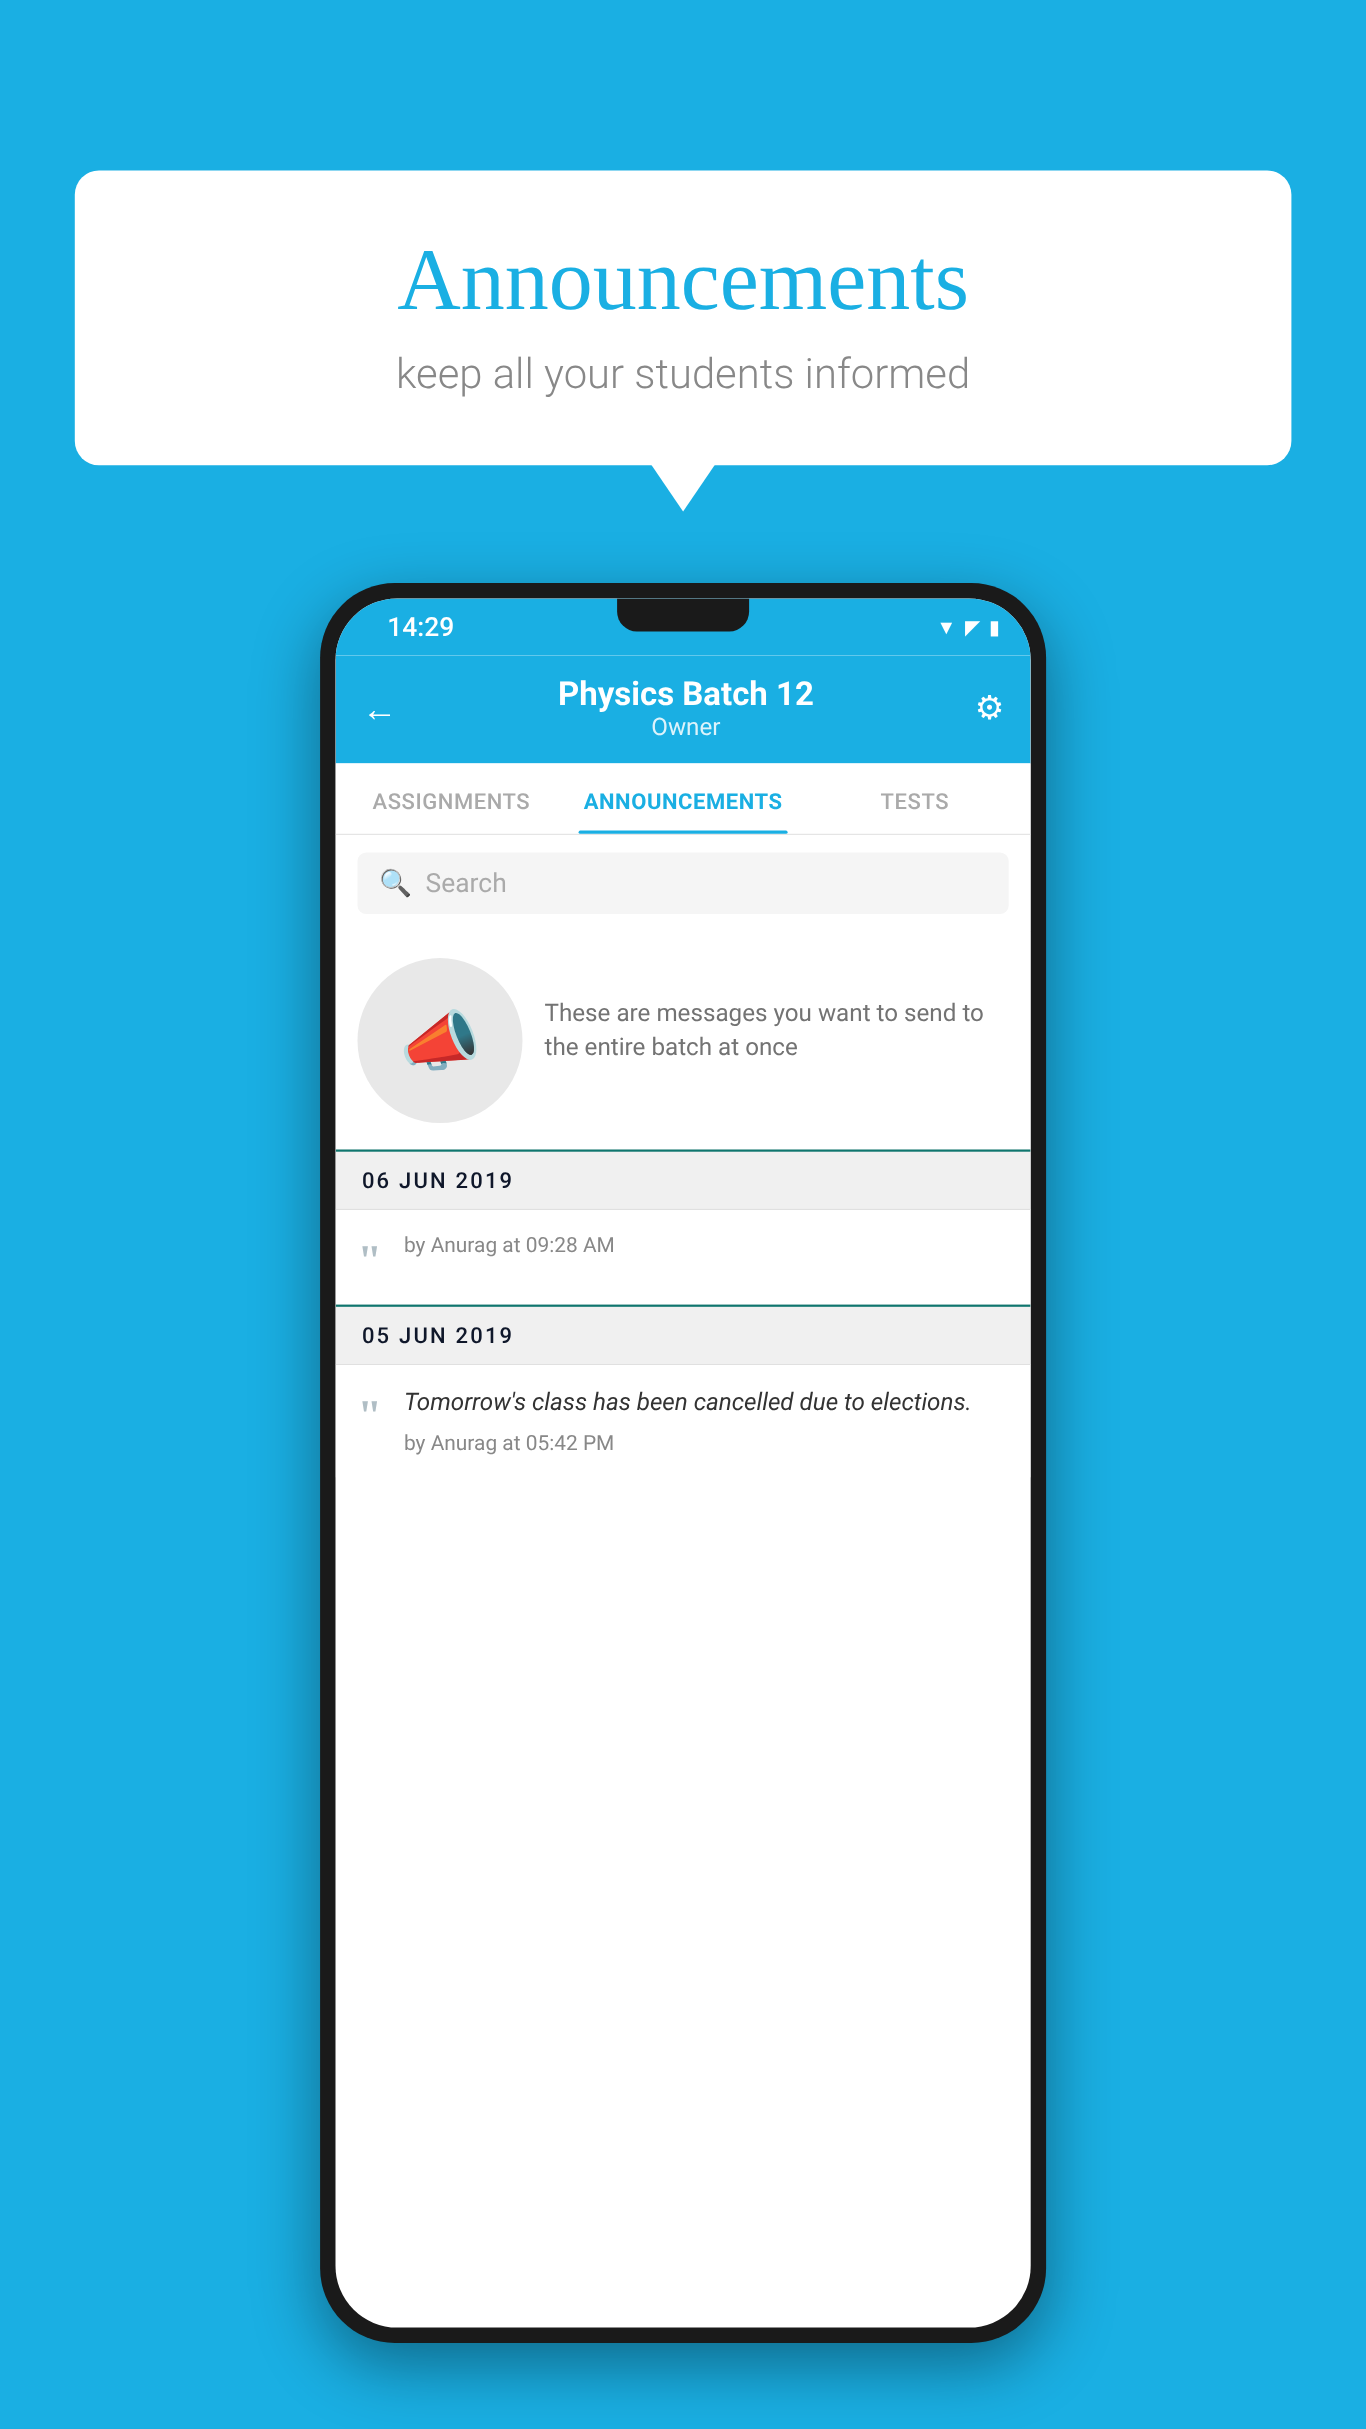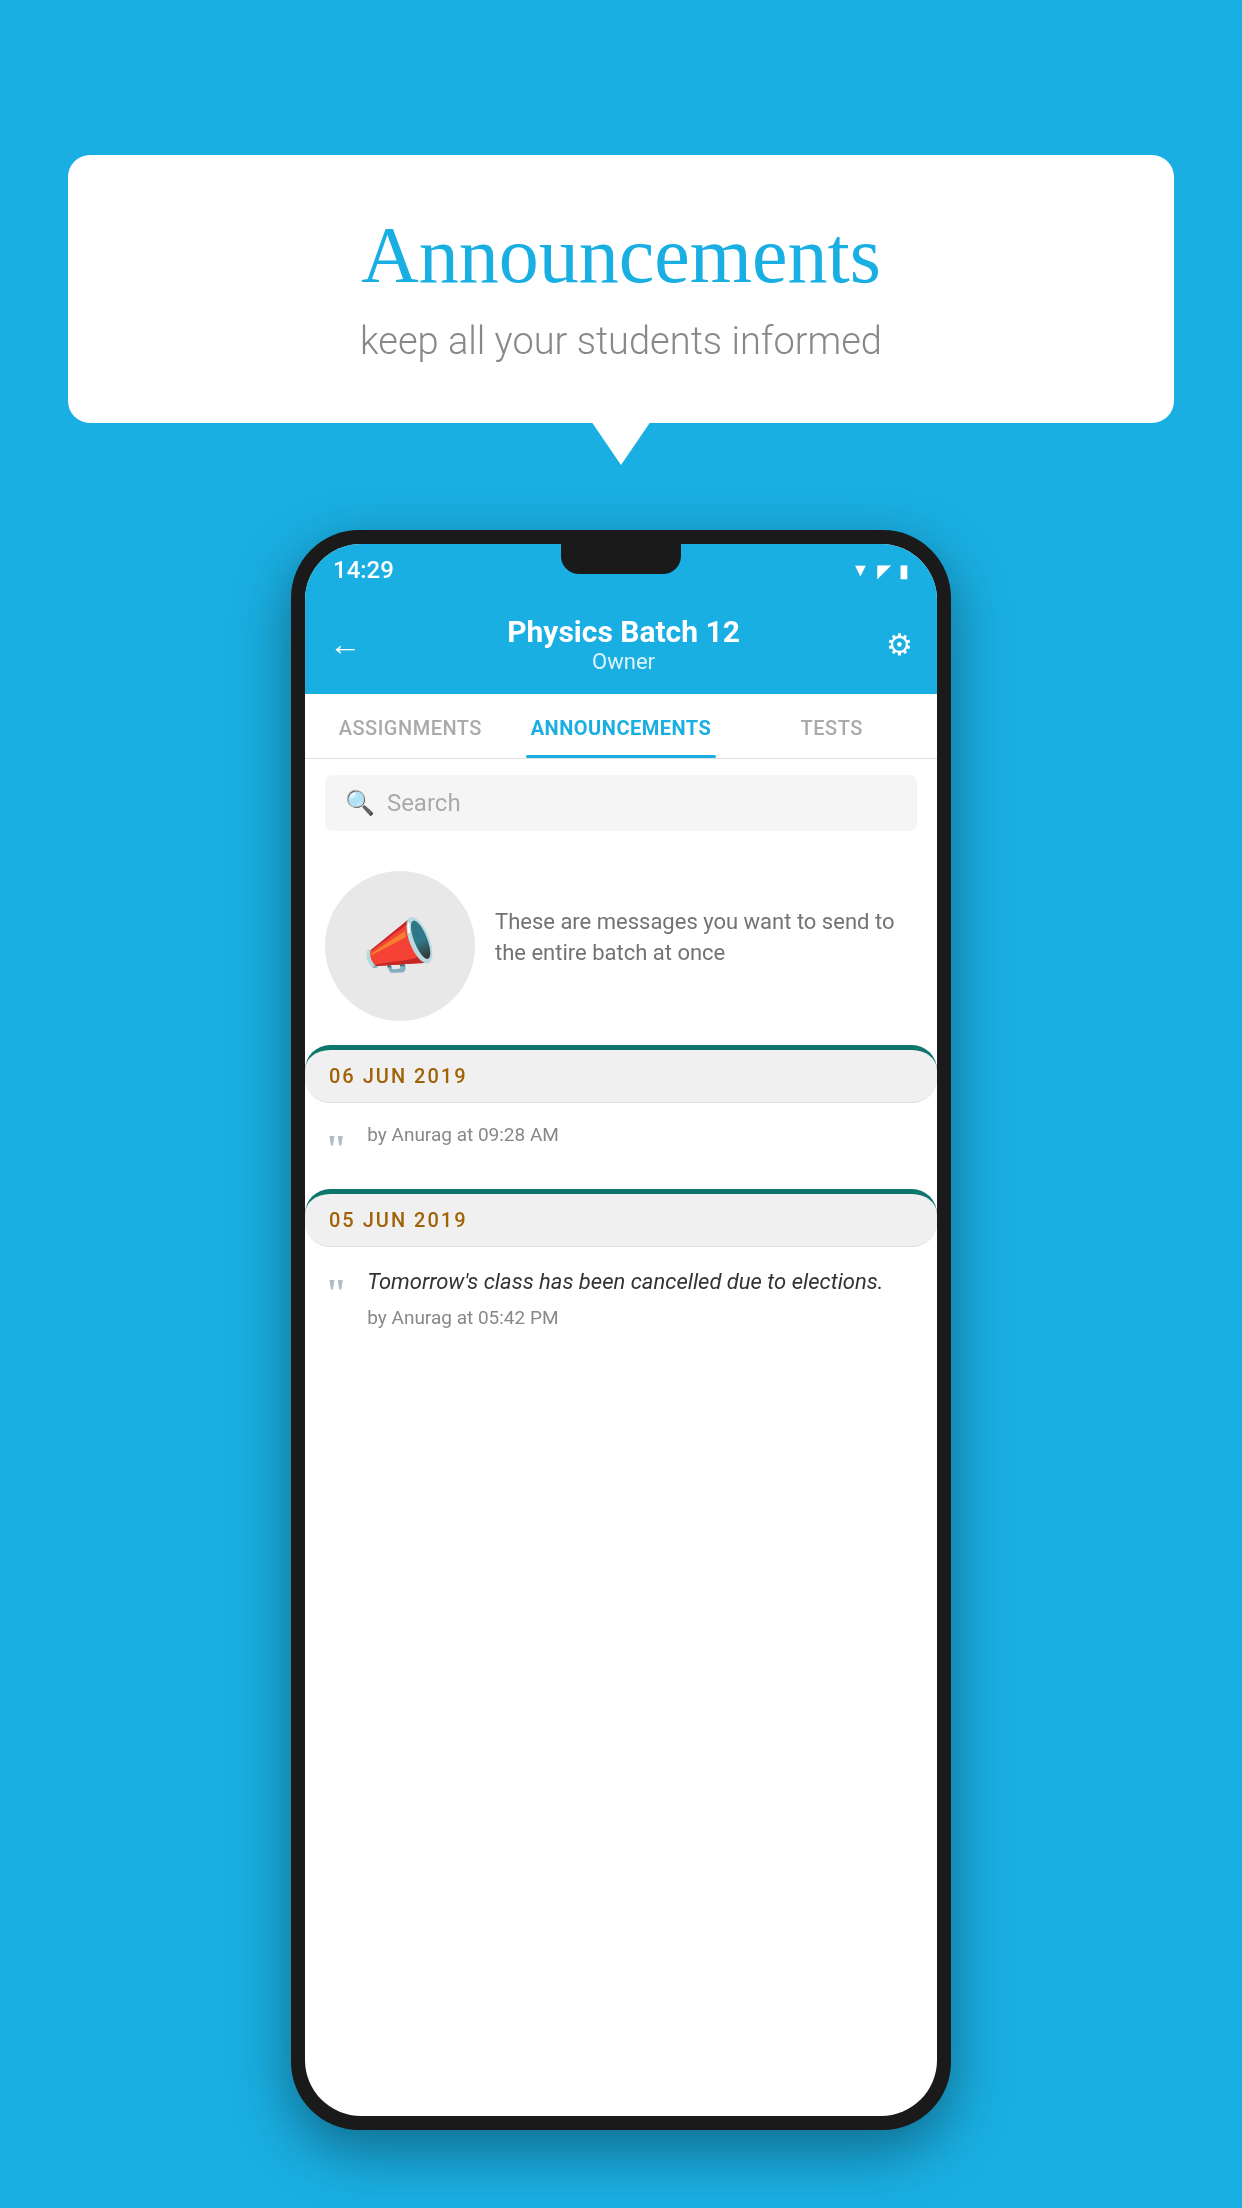--- a/index.html
+++ b/index.html
@@ -122,20 +122,21 @@
       justify-content: space-between;
       padding: 0 28px;
       position: relative;
       z-index: 5;
     }
 
     .status-time {
       color: white;
       font-size: 24px;
       font-weight: 500;
+      margin-left: 19px;
     }
 
     .status-icons {
       display: flex;
       align-items: center;
       gap: 8px;
     }
 
     .status-icons span {
       color: white;
@@ -284,27 +285,26 @@
       font-size: 22px;
       font-weight: 500;
       cursor: pointer;
       width: 100%;
     }
 
     
     .date-separator {
       background: #f0f0f0;
       padding: 14px 24px;
-      color: #a16207;
+      color: #0f172a;
       font-size: 20px;
       font-weight: 500;
       letter-spacing: 2px;
-      border-top: 5px solid #0f766e;
+      border-top: 2px solid #0f766e;
       border-bottom: 1px solid #e0e0e0;
-      border-radius: 25px;
     }
 
     
     .announcement-item {
       background: white;
       padding: 20px 20px;
       display: flex;
       align-items: flex-start;
       gap: 20px;
     }

